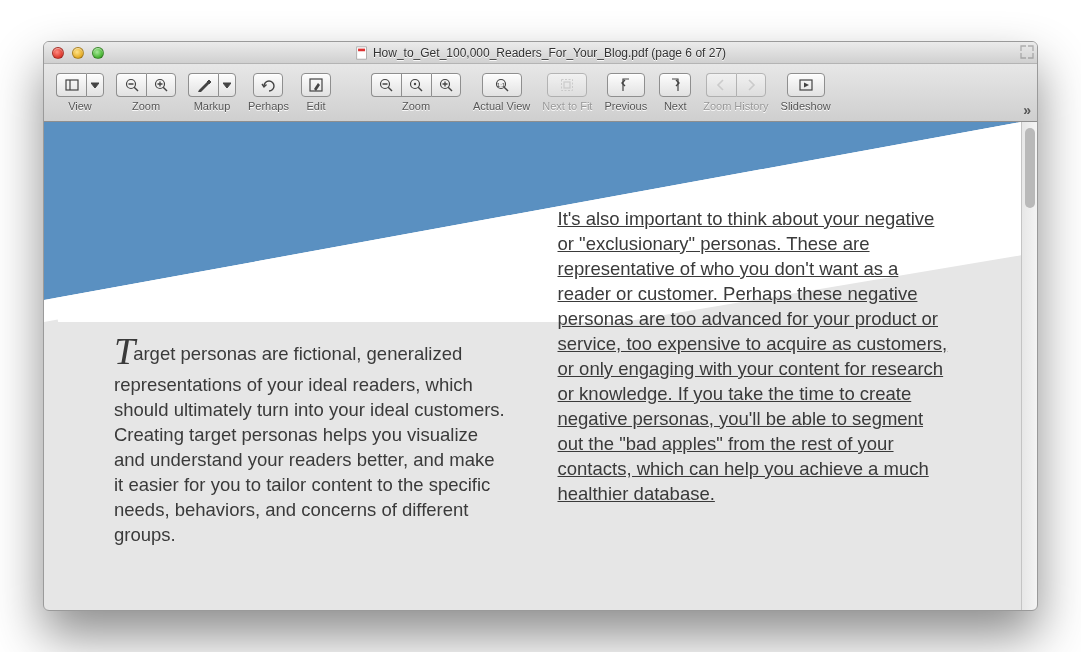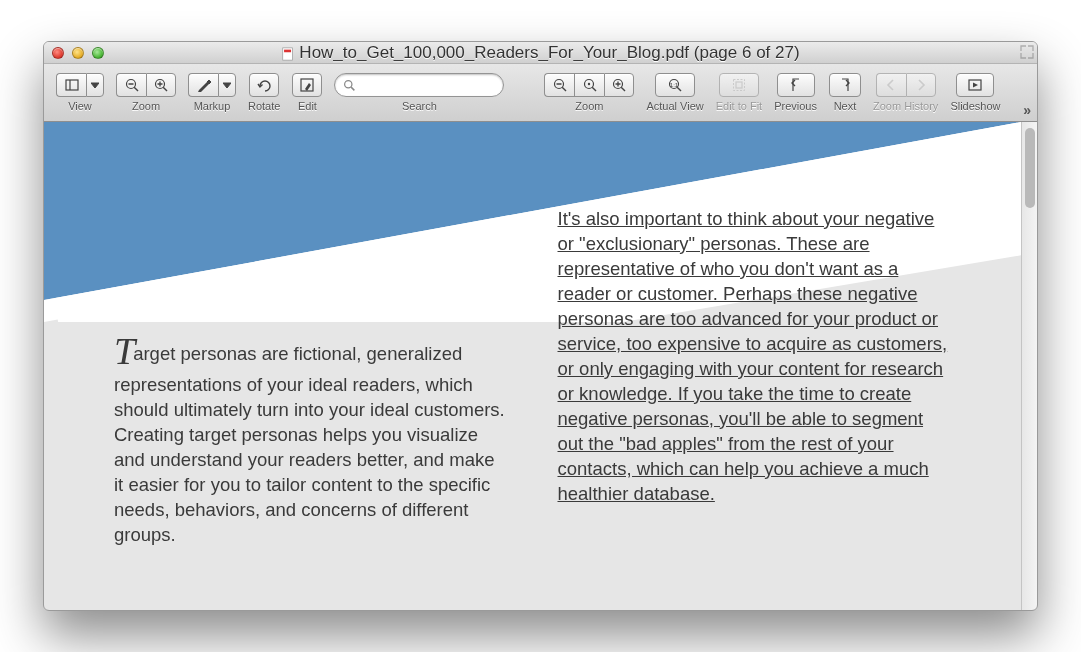--- a/index.html
+++ b/index.html
@@ -30,21 +30,21 @@
   .tl {
     width: 12px; height: 12px; border-radius: 50%;
     border: 1px solid rgba(0,0,0,0.25);
     box-shadow: inset 0 1px 1px rgba(255,255,255,0.5);
   }
   .tl.red { background: radial-gradient(circle at 4px 4px,#ff8a80,#e04034 60%,#c22); }
   .tl.yel { background: radial-gradient(circle at 4px 4px,#ffe38a,#e8b22e 60%,#c98a10); }
   .tl.grn { background: radial-gradient(circle at 4px 4px,#a8e89a,#4fba3a 60%,#2c8a1a); }
   .title {
     position: absolute; left: 0; right: 0; text-align: center;
-    font-size: 17px; color: #333;
+    font-size: 12px; color: #333;
     text-shadow: 0 1px 0 #fff;
     pointer-events: none;
     display: flex; align-items: center; justify-content: center; gap: 4px;
   }
   .titleicon { width:14px; height:14px; display:inline-block; }
   .resize-corner {
     position: absolute; right: 3px; top: 3px;
     width: 14px; height: 14px; opacity: .5;
   }
   
@@ -234,42 +234,33 @@
         <div class="glabel">Markup</div>
       </div>
 
       <div class="group">
         <div class="btn single">
             <svg class="icon" viewBox="0 0 16 16">
               <path d="M4 9 A5 5 0 1 1 9 14" fill="none" stroke-width="1.4"></path>
               <path d="M2 7 L4 10 L6.5 7.5" fill="none" stroke-width="1.4"></path>
             </svg>
           </div>
-        <div class="glabel">Rotate</div>
+        <div class="glabel">Perhaps</div>
       </div>
 
       <div class="group">
         <div class="btn single">
             <svg class="icon" viewBox="0 0 16 16">
               <rect x="2" y="2" width="12" height="12" fill="none" stroke-width="1.2"></rect>
               <path d="M6 12 L10 6 L12 8 L8 14 Z" fill="#444" stroke="none"></path>
             </svg>
           </div>
         <div class="glabel">Edit</div>
       </div>
 
-      <div class="group">
-        <div class="search">
-          <svg class="icon" style="width:13px;height:13px;fill:#888;stroke:#888" viewBox="0 0 16 16">
-              <circle cx="6.5" cy="6.5" r="4.5" fill="none" stroke-width="1.5"></circle>
-              <line x1="10" y1="10" x2="14" y2="14" stroke-width="1.8"></line>
-            </svg>
-        </div>
-        <div class="glabel">Search</div>
-      </div>
 
       <div style="flex:0 0 28px"></div>
 
       <div class="group">
         <div class="btnrow">
           <div class="btn">
               <svg class="icon" viewBox="0 0 16 16">
                 <circle cx="7" cy="7" r="4.5" fill="none" stroke-width="1.2"></circle>
                 <line x1="10.2" y1="10.2" x2="14" y2="14" stroke-width="1.4"></line>
                 <line x1="4.5" y1="7" x2="9.5" y2="7" stroke-width="1.3"></line>
@@ -305,21 +296,21 @@
         <div class="glabel">Actual View</div>
       </div>
 
       <div class="group">
         <div class="btn single" style="min-width:40px;opacity:.55">
             <svg class="icon dim" viewBox="0 0 16 16">
               <rect x="2.5" y="2.5" width="11" height="11" fill="none" stroke-width="1" stroke-dasharray="2 1.5"></rect>
               <rect x="5" y="5" width="6" height="6" fill="none" stroke-width="1.2"></rect>
             </svg>
           </div>
-        <div class="glabel dim">Edit to Fit</div>
+        <div class="glabel dim">Next to Fit</div>
       </div>
 
       <div class="group">
         <div class="btn single" style="min-width:38px">
             <svg class="icon" viewBox="0 0 16 16">
               <path d="M5 14 L5 2 L11 2" fill="none" stroke-width="1.2"></path>
               <path d="M7 9 L4 6 L7 3" fill="none" stroke-width="1.4"></path>
             </svg>
           </div>
         <div class="glabel">Previous</div>

